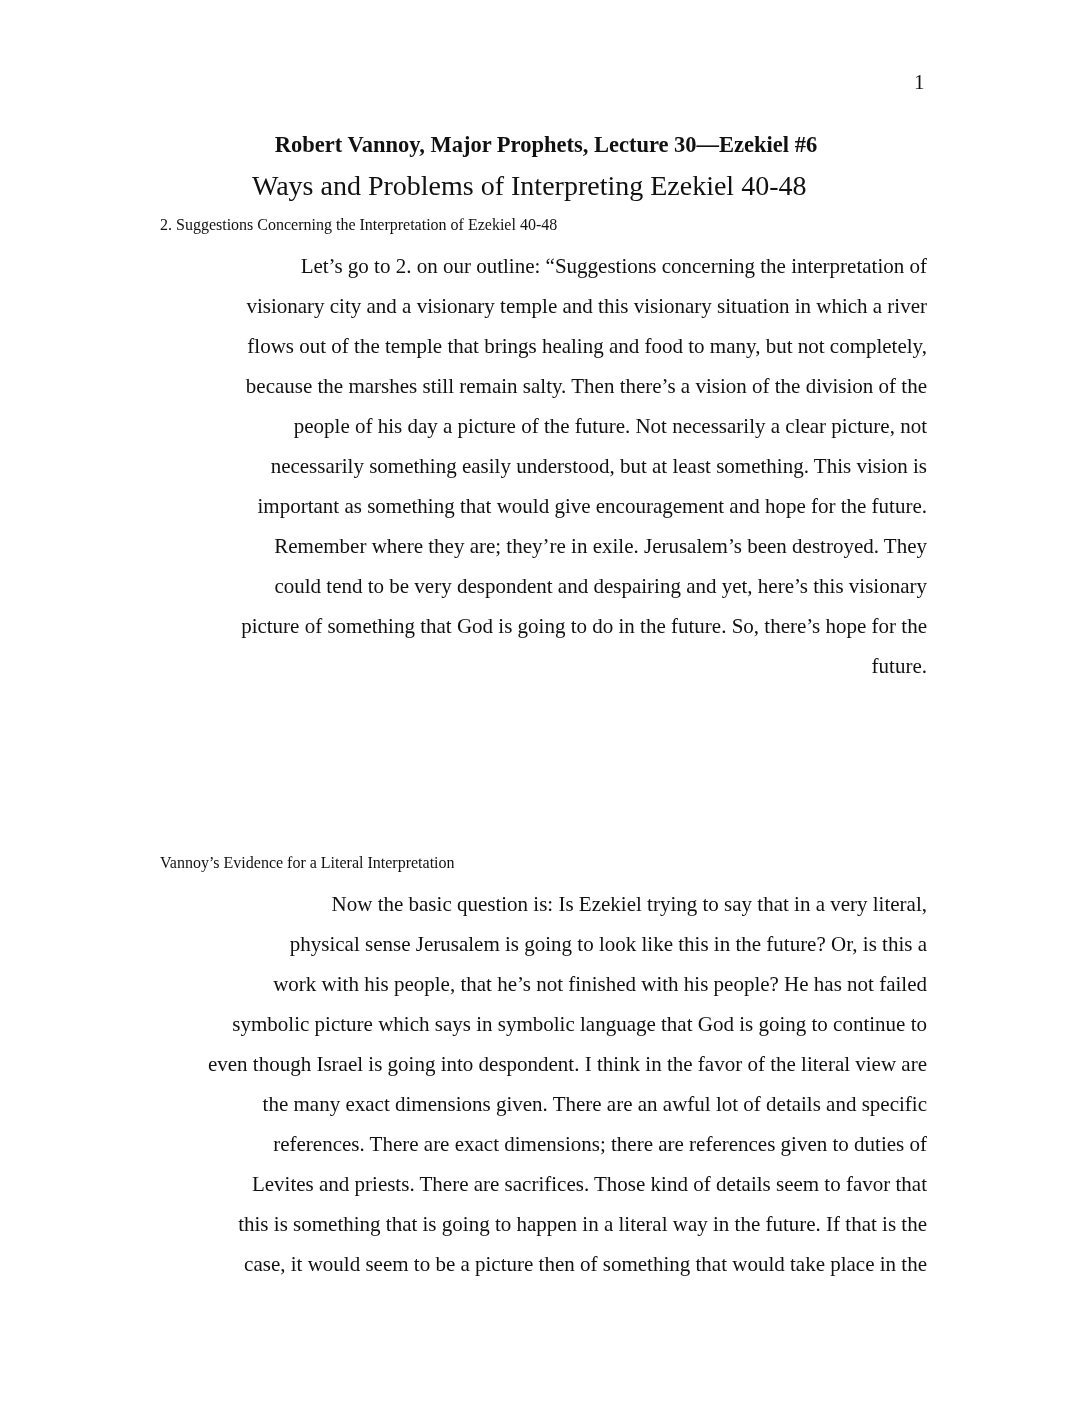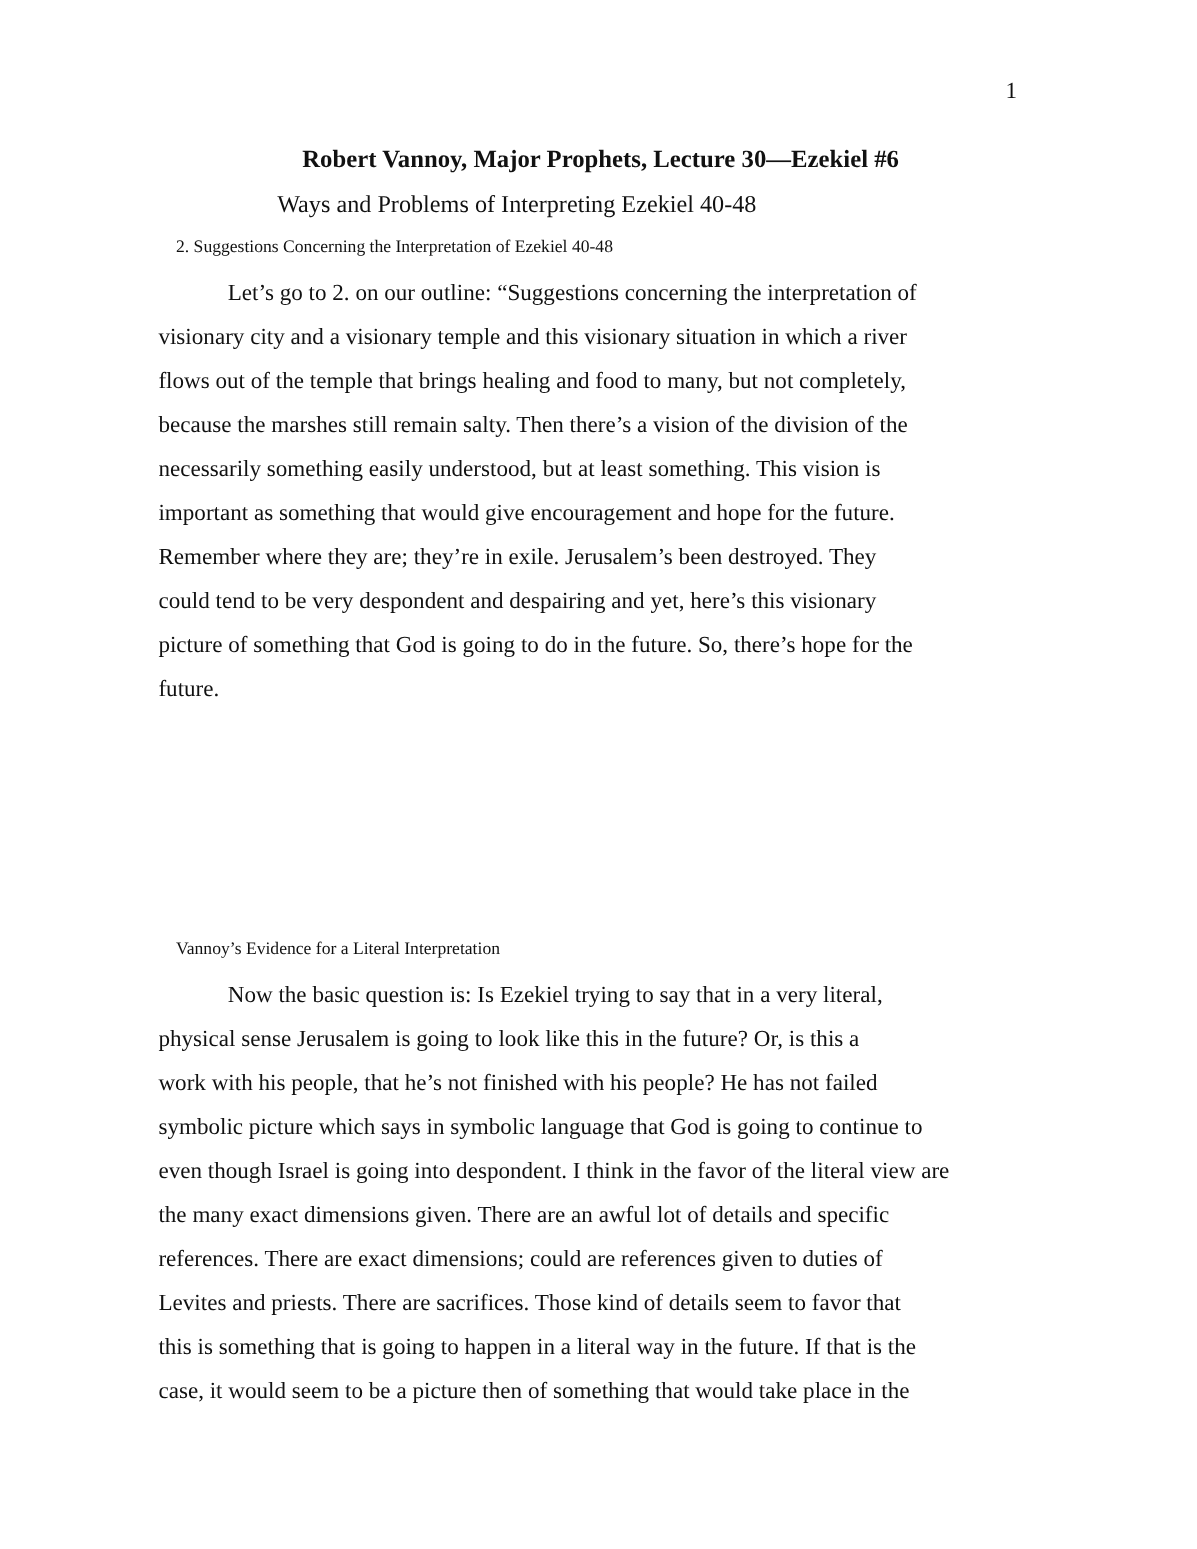--- a/index.html
+++ b/index.html
@@ -37,34 +37,35 @@
       text-align: center;
       font-weight: bold;
       font-size: 22.5px;
       line-height: 28px;
       padding-left: 2px;
     }
     .subtitle {
       position: absolute;
       top: 173px;
       left: 252px;
-      font-size: 22px;
+      font-size: 28px;
       line-height: 26px;
     }
     .section-heading {
       position: absolute;
       left: 160px;
       font-size: 16px;
       line-height: 26px;
       white-space: nowrap;
     }
     .body-block {
       position: absolute;
-      left: 144px;
+      left: 157px;
       width: 770px;
+      text-align: right;
     }
     .line {
       font-size: 21px;
       height: 40px;
       line-height: 40px;
       white-space: nowrap;
     }
     .line.indent {
       padding-left: 63px;
     }
@@ -80,36 +81,37 @@
 
   <div class="subtitle">Ways and Problems of Interpreting Ezekiel 40-48</div>
 
   <div class="section-heading" style="top:212px;">2.  Suggestions Concerning the Interpretation of Ezekiel 40-48</div>
 
   <div class="body-block" style="top:246px;">
     <div class="line indent">Let’s go to 2. on our outline: “Suggestions concerning the interpretation of</div>
     <div class="line">visionary city and a visionary temple and this visionary situation in which a river</div>
     <div class="line">flows out of the temple that brings healing and food to many, but not completely,</div>
     <div class="line">because the marshes still remain salty. Then there’s a vision of the division of the</div>
+    <div class="line">people of his day a picture of the future. Not necessarily a clear picture, not</div>
     <div class="line">necessarily something easily understood, but at least something.  This vision is</div>
     <div class="line">important as something that would give encouragement and hope for the future.</div>
     <div class="line">Remember where they are; they’re in exile.  Jerusalem’s been destroyed. They</div>
     <div class="line">could tend to be very despondent and despairing and yet, here’s this visionary</div>
     <div class="line">picture of something that God is going to do in the future. So, there’s hope for the</div>
     <div class="line">future.</div>
   </div>
 
   <div class="section-heading" style="top:850px;">Vannoy’s Evidence for a Literal Interpretation</div>
 
   <div class="body-block" style="top:884px;">
     <div class="line indent">Now the basic question is: Is Ezekiel trying to say that in a very literal,</div>
     <div class="line">physical sense Jerusalem is going to look like this in the future? Or, is this a</div>
     <div class="line">work with his people, that he’s not finished with his people? He has not failed</div>
     <div class="line">symbolic picture which says in symbolic language that God is going to continue to</div>
     <div class="line">even though Israel is going into despondent. I think in the favor of the literal view are</div>
     <div class="line">the many exact dimensions given. There are an awful lot of details and specific</div>
-    <div class="line">references. There are exact dimensions; could are references given to duties of</div>
+    <div class="line">references. There are exact dimensions; there are references given to duties of</div>
     <div class="line">Levites and priests. There are sacrifices. Those kind of details seem to favor that</div>
     <div class="line">this is something that is going to happen in a literal way in the future. If that is the</div>
     <div class="line">case, it would seem to be a picture then of something that would take place in the</div>
   </div>
 
 </div>
 
 </body></html>

